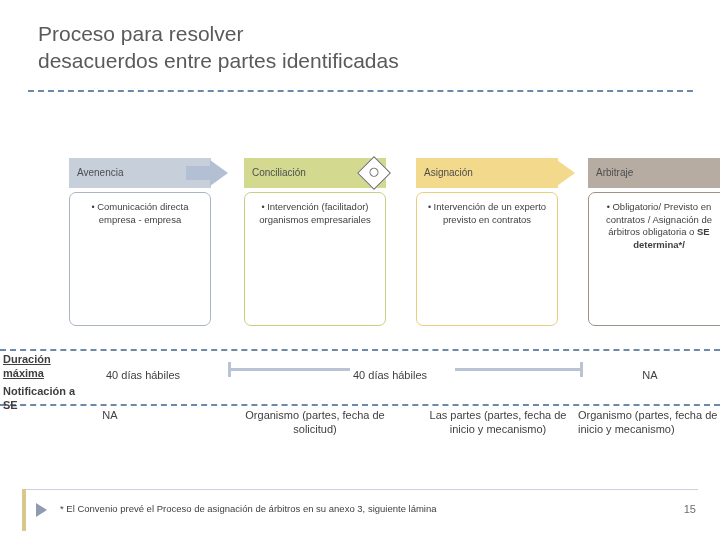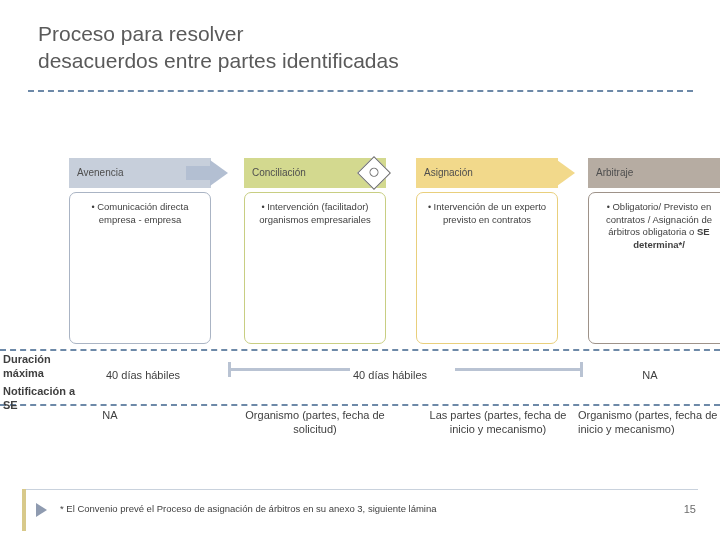--- a/index.html
+++ b/index.html
@@ -55,21 +55,21 @@
   .col-head {
     height: 30px;
     line-height: 30px;
     padding-left: 8px;
     font-size: 10px;
     color: #4e4e4e;
     box-sizing: border-box;
   }
   .col-body {
     margin-top: 4px;
-    height: 152px;
+    height: 134px;
     box-sizing: border-box;
     border: 1.5px solid #bdbdbd;
     border-radius: 7px;
     padding: 8px 6px 4px 6px;
     font-size: 9.5px;
     line-height: 12.5px;
     color: #3f3f3f;
     text-align: center;
   }
   .col-body ul {
@@ -155,21 +155,21 @@
 
   .rowlabel {
     position: absolute;
     left: 3px;
     font-size: 11px;
     font-weight: bold;
     color: #3f3f3f;
     line-height: 14px;
     width: 80px;
   }
-  #lbl-duracion { top: 352px; }
+  #lbl-duracion { top: 352px; text-decoration: underline; }
   #lbl-notif { top: 384px; }
 
   .cell {
     position: absolute;
     font-size: 11px;
     color: #3f3f3f;
     text-align: center;
     line-height: 14px;
   }
   .cell.bold { font-weight: normal; }

